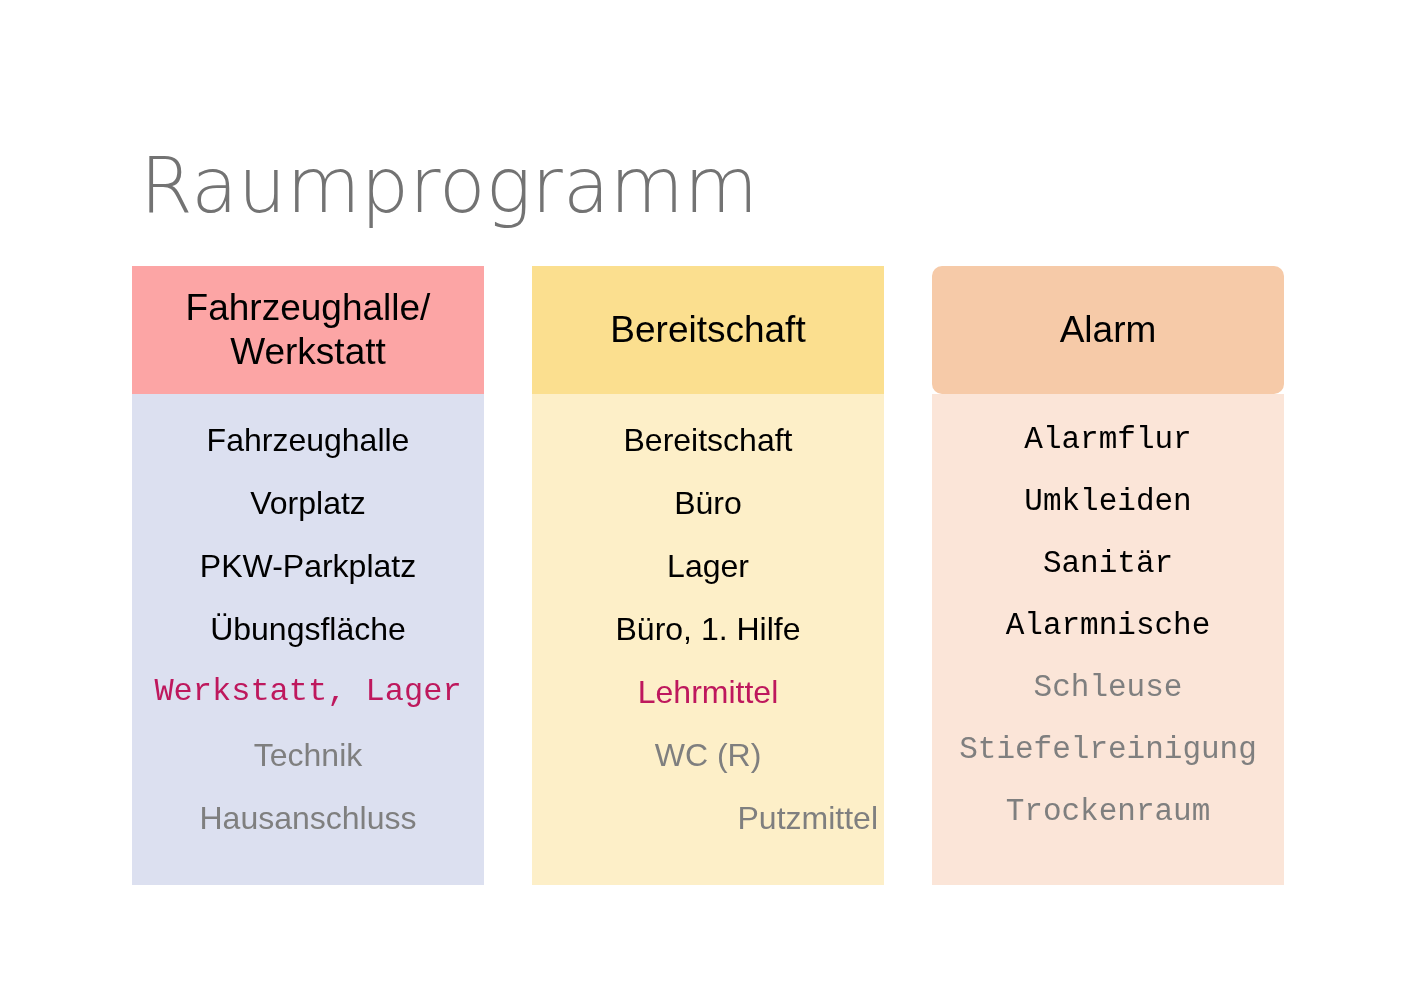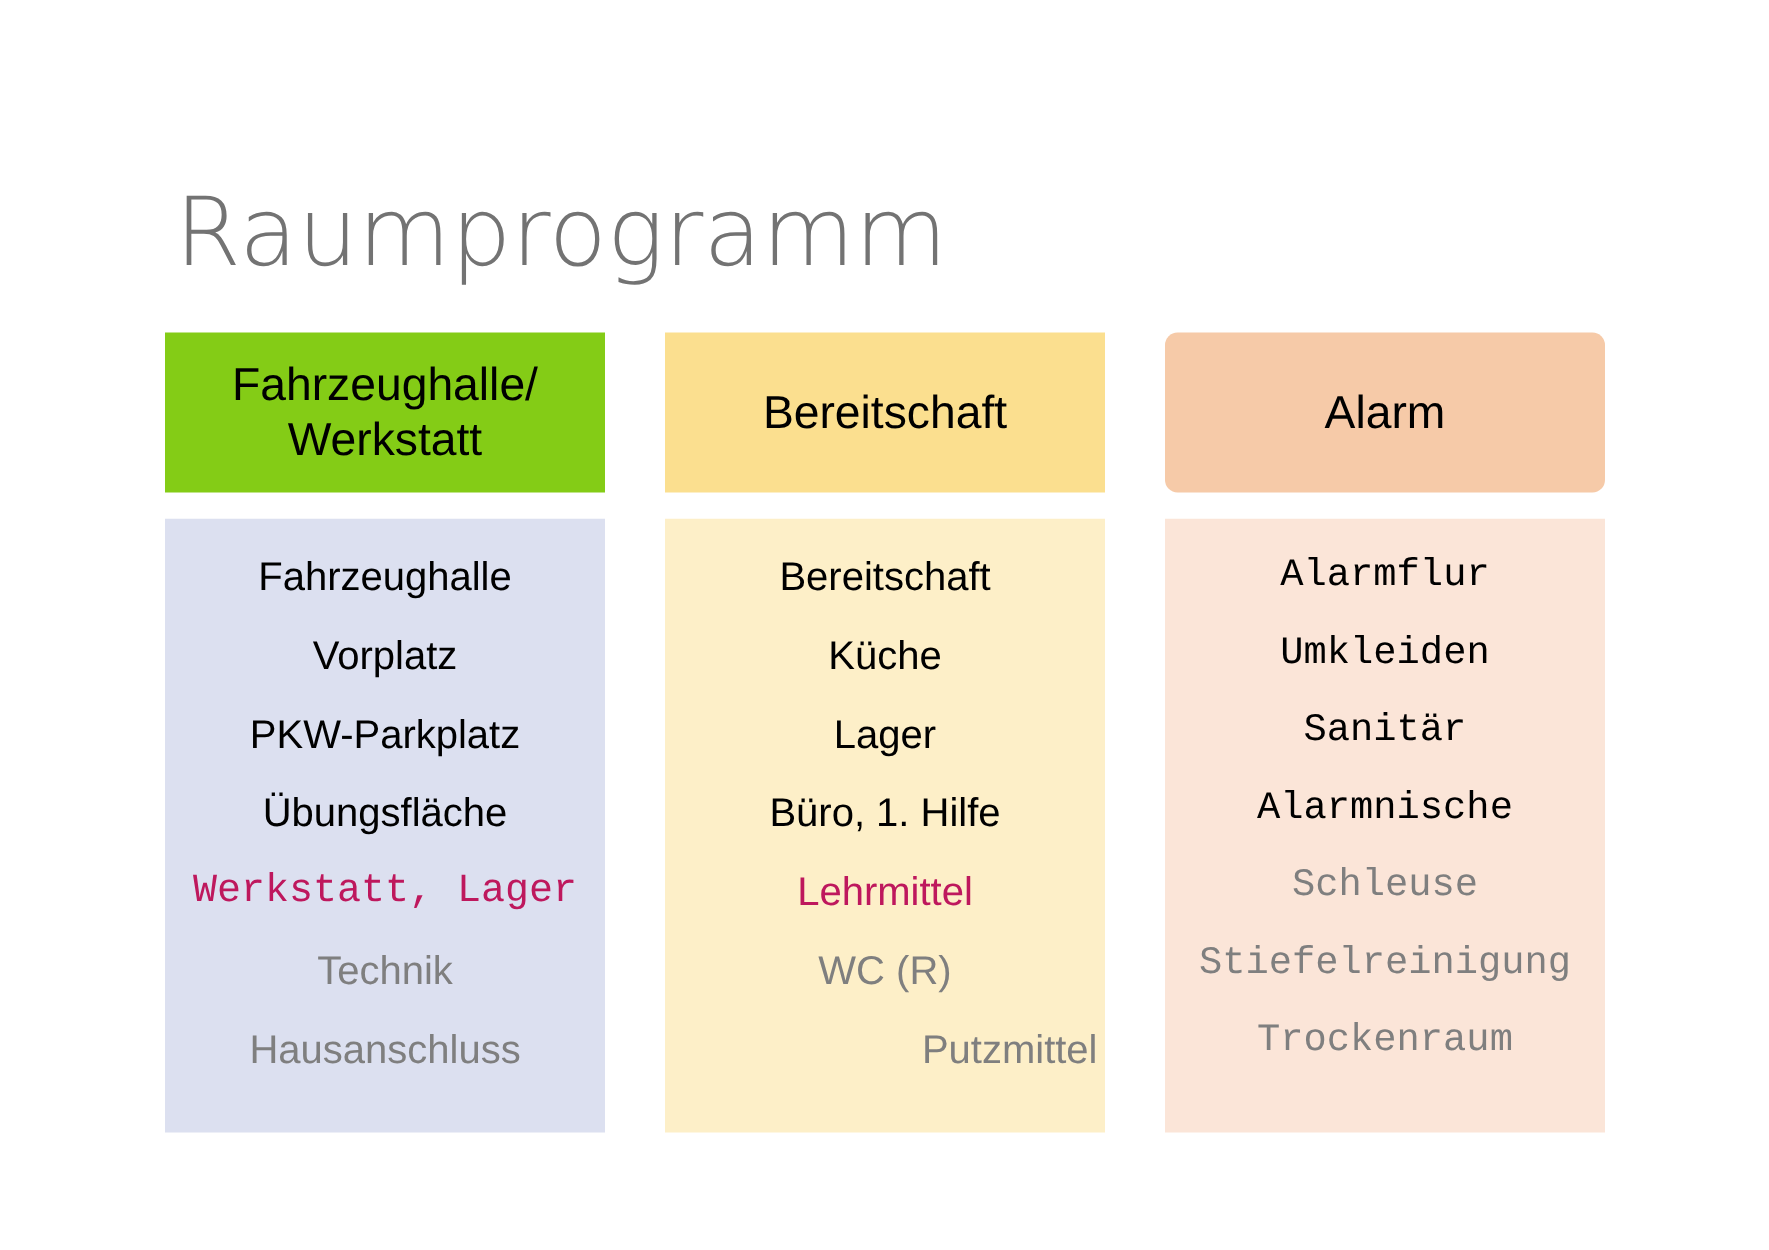--- a/index.html
+++ b/index.html
@@ -72,21 +72,20 @@
     line-height: 1.18;
     color: #000000;
   }
   .col-header .hdr-text {
     display: block;
     width: 100%;
   }
 
   
   .col-body {
-    margin-top: 21px;
     height: 491px;
     box-sizing: border-box;
     padding: 30px 6px 18px 6px;
     display: flex;
     flex-direction: column;
     align-items: center;
   }
 
   .room-item {
     font-size: 32px;
@@ -112,21 +111,21 @@
 </head>
 <body style="background-color: rgb(255, 255, 255);">
 
 <div class="slide">
 
   <h1 class="page-title">Raumprogramm</h1>
 
   <div class="columns">
 
     <div class="column col-1">
-      <div class="col-header" style="background-color: #84cc16;">
+      <div class="col-header" style="background-color: #fca5a5;">
         <span class="hdr-text">
           <span>Fahrzeughalle/</span><br>
           <span>Werkstatt</span>
         </span>
       </div>
       <div class="col-body" style="background-color: rgb(220, 224, 240);">
           <div class="room-item" style="color: rgb(0, 0, 0);">Fahrzeughalle</div>
           <div class="room-item" style="color: rgb(0, 0, 0);">Vorplatz</div>
           <div class="room-item" style="color: rgb(0, 0, 0);">PKW-Parkplatz</div>
           <div class="room-item" style="color: rgb(0, 0, 0);">Übungsfläche</div>
@@ -137,21 +136,21 @@
     </div>
 
     <div class="column col-2">
       <div class="col-header" style="background-color: rgb(251, 223, 143);">
         <span class="hdr-text">
           <span>Bereitschaft</span>
         </span>
       </div>
       <div class="col-body" style="background-color: rgb(253, 239, 200);">
           <div class="room-item" style="color: rgb(0, 0, 0);">Bereitschaft</div>
-          <div class="room-item" style="color: rgb(0, 0, 0);">Küche</div>
+          <div class="room-item" style="color: rgb(0, 0, 0);">Büro</div>
           <div class="room-item" style="color: rgb(0, 0, 0);">Lager</div>
           <div class="room-item" style="color: rgb(0, 0, 0);">Büro, 1. Hilfe</div>
           <div class="room-item muted" style="color: #be185d;">Lehrmittel</div>
           <div class="room-item muted" style="color: rgb(127, 127, 127);">WC (R)</div>
           <div class="room-item muted" style="color: rgb(127, 127, 127); text-align: right;">Putzmittel</div>
         </div>
     </div>
 
     <div class="column col-3">
       <div class="col-header" style="background-color: rgb(246, 202, 168); border-radius: 10px;">

